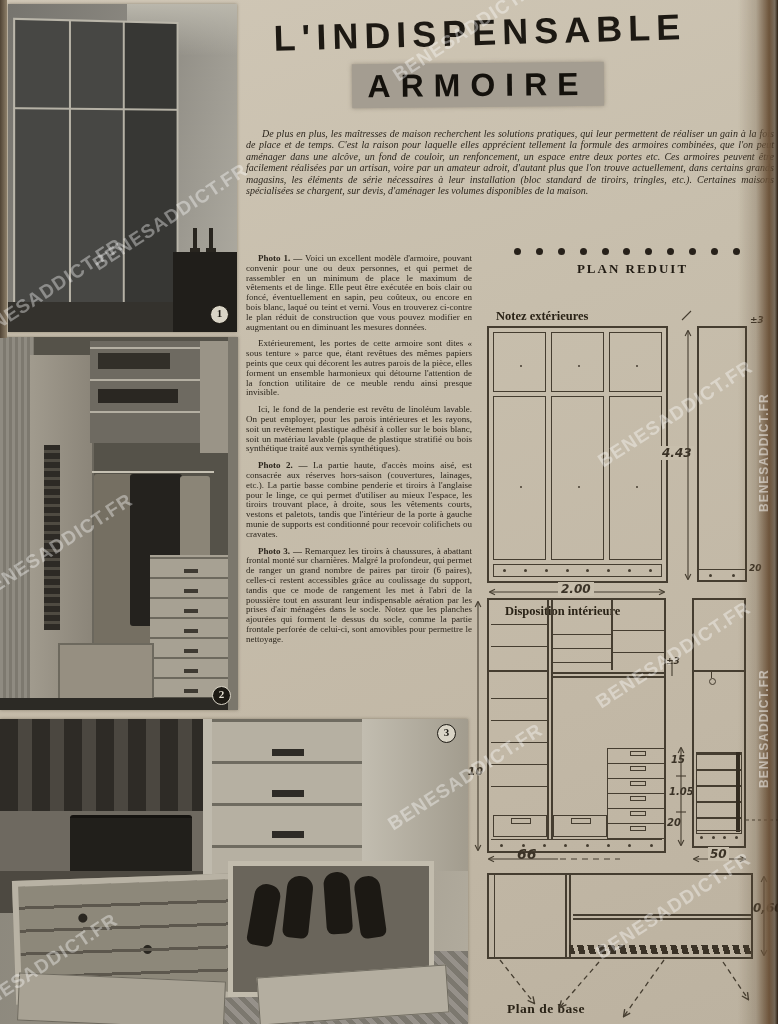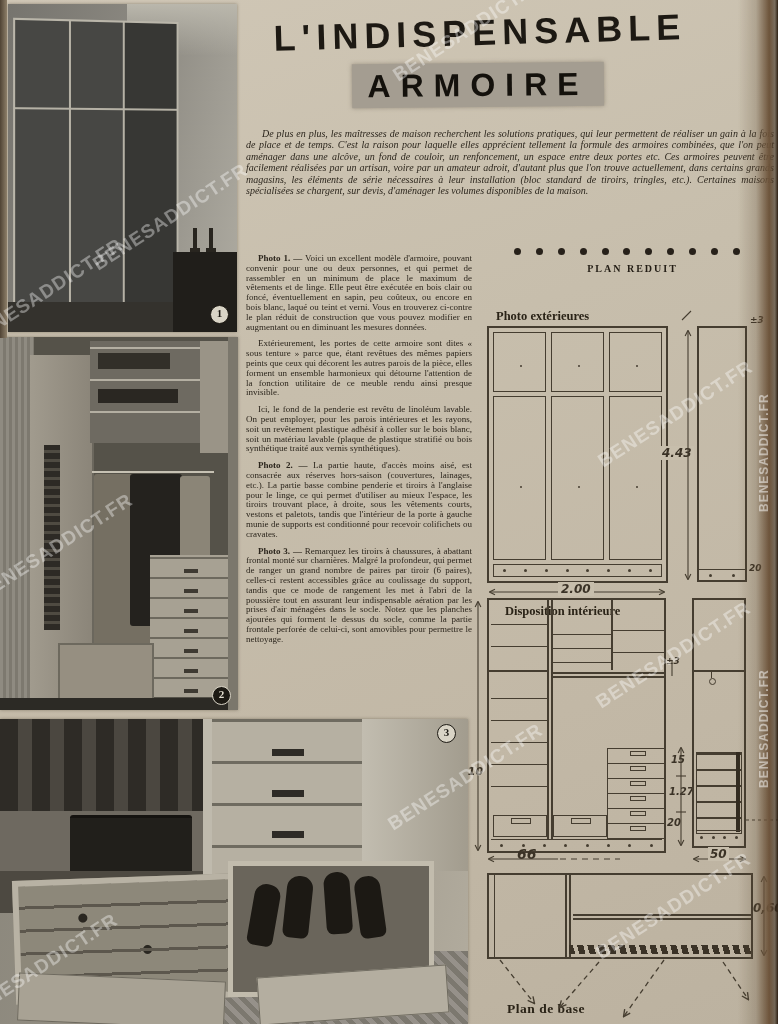--- a/index.html
+++ b/index.html
@@ -18,21 +18,21 @@
   .intro{left:246px;top:128px;width:528px;font-style:italic;font-size:10px;line-height:11.4px;
     text-align:justify;text-indent:16px;color:#2c261d;}
   
   .column{left:246px;top:254px;width:226px;font-size:9px;line-height:9.8px;text-align:justify;color:#2b251c;}
   .column p{margin:0 0 7px 0;text-indent:12px;}
   .lead{font-weight:bold;}
   
   .dotsrow{left:514px;top:247px;width:226px;height:8px;display:flex;justify-content:space-between;align-items:center;}
   .dot{width:7px;height:7px;border-radius:50%;background:#27211a;display:inline-block;}
   .planhead{left:520px;top:261px;width:225px;text-align:center;font-weight:bold;
-    font-size:10px;line-height:15.5px;letter-spacing:2px;color:#221c14;}
+    font-size:13px;line-height:15.5px;letter-spacing:2px;color:#221c14;}
   
   .sk{border:2px solid #453d30;box-sizing:border-box;}
   .sklabel{font-weight:bold;font-size:12.5px;color:#2a2317;white-space:nowrap;}
   .hand{font-family:"DejaVu Sans",sans-serif;font-style:italic;font-weight:bold;color:#3a3226;}
   .parois-front{left:487px;top:326px;width:181px;height:257px;display:flex;flex-direction:column;gap:4px;padding:4px;}
   .drow{display:grid;grid-template-columns:repeat(3,1fr);gap:5px;}
   .drow.top{height:60px;}
   .drow.main{flex:1;}
   .door{border:1.8px solid #453d30;position:relative;}
   .door::after{content:"";position:absolute;left:50%;top:55%;width:2px;height:2px;background:#453d30;border-radius:50%;}
@@ -153,21 +153,21 @@
       <span class="dot"></span>
       <span class="dot"></span>
       <span class="dot"></span>
       <span class="dot"></span>
       <span class="dot"></span>
   </div>
   <div class="abs planhead">
     <div>PLAN REDUIT</div>
   </div>
 
-  <div class="abs sklabel" style="left:496px;top:309px;">Photo extérieures</div>
+  <div class="abs sklabel" style="left:496px;top:309px;">Notez extérieures</div>
   <div class="abs sk parois-front">
     <div class="drow top">
       <div class="door"></div>
         <div class="door"></div>
         <div class="door"></div>
     </div>
     <div class="drow main">
       <div class="door"></div>
         <div class="door"></div>
         <div class="door"></div>
@@ -232,21 +232,21 @@
         <span class="bdot"></span>
         <span class="bdot"></span>
         <span class="bdot"></span>
         <span class="bdot"></span>
     </div>
   </div>
   <div class="abs hand" style="left:456px;top:765px;font-size:11px;">2.10</div>
   <div class="abs hand" style="left:517px;top:846px;font-size:14px;text-align:center;">66</div>
   <div class="abs hand" style="left:666px;top:656px;font-size:9px;">±3</div>
   <div class="abs hand" style="left:671px;top:754px;font-size:10px;">15</div>
-  <div class="abs hand" style="left:669px;top:786px;font-size:10px;">1.27</div>
+  <div class="abs hand" style="left:669px;top:786px;font-size:10px;">1.05</div>
   <div class="abs hand" style="left:667px;top:817px;font-size:10px;">20</div>
 
   <div class="sk dsec">
     <div class="dl" style="left:0;top:70px;width:50px;height:1.5px;"></div>
     <div class="dl" style="left:17px;top:72px;width:1.2px;height:6px;"></div>
     <div class="dl" style="left:15px;top:78px;width:5px;height:5px;border-radius:50%;background:none;border:1.2px solid #453d30;"></div>
     <div class="hatchrow"></div>
     <div class="dsec-edge"></div>
     <div class="dsec-base">
       <span class="bdot"></span>

